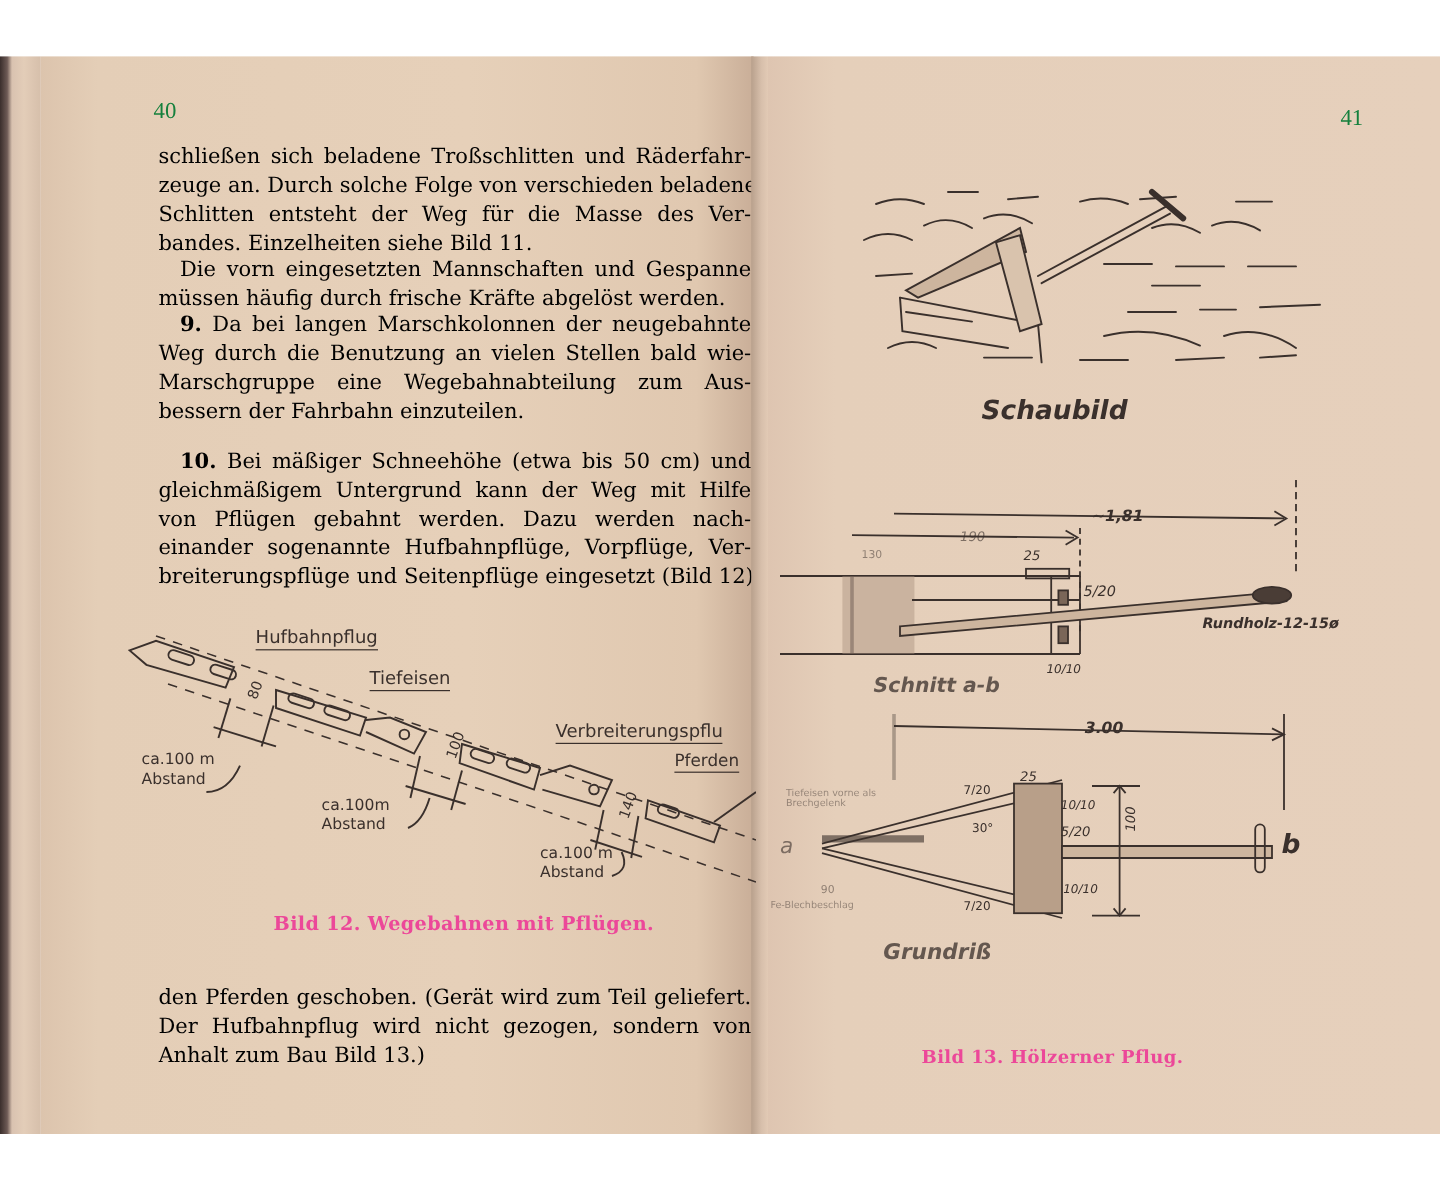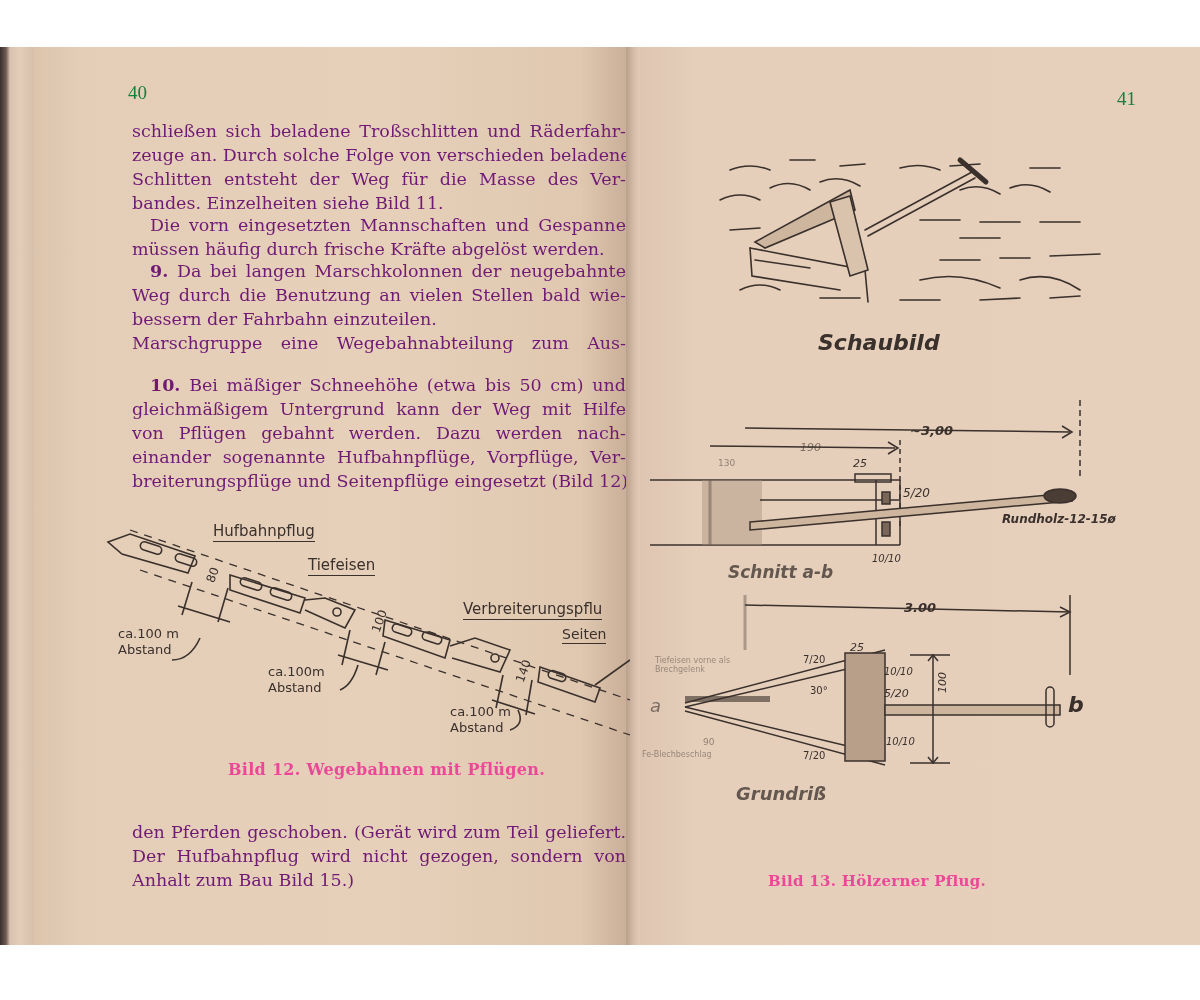--- a/index.html
+++ b/index.html
@@ -20,21 +20,21 @@
   }
   .gutter {
     position: absolute; left: 626px; top: 0; width: 14px; height: 898px;
     background: linear-gradient(90deg, #b8a08c, #d7bfab 60%, #e2cab5);
   }
   .page-right {
     position: absolute; left: 640px; top: 0; width: 560px; height: 898px;
     background: linear-gradient(90deg, #dec5b1 0%, #e5cfba 10%, #e6d0bc 100%);
   }
   .text {
-    color: #701a75; font-family: "DejaVu Serif", serif; font-size: 17.5px; line-height: 24px;
+    color: #000000; font-family: "DejaVu Serif", serif; font-size: 17.5px; line-height: 24px;
   }
   .page-num {
     position: absolute; font-family: "Liberation Serif", serif; font-size: 19px; color: #15803d;
   }
   .para {
     position: absolute; left: 132px; width: 494px; text-align: justify; overflow: hidden; white-space: nowrap;
   }
   .para .line { display: block; height: 24px; overflow: hidden; text-align-last: justify; }
   .para .line.last { text-align-last: left; }
   .caption {
@@ -70,22 +70,22 @@
 </div>
 
 <div class="para text" style="top:213px; text-indent:18px;">
   <span class="line">Die vorn eingesetzten Mannschaften und Gespanne</span>
   <span class="line last" style="text-indent:0">müssen häufig durch frische Kräfte abgelöst werden.</span>
 </div>
 
 <div class="para text" style="top:259px;">
   <span class="line" style="padding-left:18px;"><b>9.</b> <span>Da bei langen Marschkolonnen der neugebahnte</span></span>
   <span class="line">Weg durch die Benutzung an vielen Stellen bald wie-</span>
+  <span class="line">Marschgruppe eine Wegebahnabteilung zum Aus-</span>
   <span class="line last">bessern der Fahrbahn einzuteilen.</span>
-  <span class="line">Marschgruppe eine Wegebahnabteilung zum Aus-</span>
 </div>
 
 <div class="para text" style="top:373px;">
   <span class="line" style="padding-left:18px;"><b>10.</b> <span>Bei mäßiger Schneehöhe (etwa bis 50 cm) und</span></span>
   <span class="line">gleichmäßigem Untergrund kann der Weg mit Hilfe</span>
   <span class="line">von Pflügen gebahnt werden. Dazu werden nach-</span>
   <span class="line">einander sogenannte Hufbahnpflüge, Vorpflüge, Ver-</span>
   <span class="line">breiterungspflüge und Seitenpflüge eingesetzt (Bild 12).</span>
 </div>
 
@@ -126,21 +126,21 @@
     <path d="M 392 190 L 435 204"></path>
 
     <path d="M 100 128 Q 90 150 72 150"></path>
     <path d="M 258 155 Q 252 175 240 180"></path>
     <path d="M 418 200 Q 425 215 410 220"></path>
   </g>
 </svg>
 <div class="fig-label under" style="left:213px; top:522px; font-size:15px;">Hufbahnpflug</div>
 <div class="fig-label under" style="left:308px; top:556px; font-size:15px;">Tiefeisen</div>
 <div class="fig-label under" style="left:463px; top:600px; font-size:15px;">Verbreiterungspflu</div>
-<div class="fig-label under" style="left:562px; top:626px; font-size:14px;">Seiten</div>
+<div class="fig-label under" style="left:562px; top:626px; font-size:14px;">Pferden</div>
 <div class="fig-label" style="left:205px; top:568px; font-size:12px; transform:rotate(-70deg);">80</div>
 <div class="fig-label" style="left:368px; top:614px; font-size:12px; transform:rotate(-70deg);">100</div>
 <div class="fig-label" style="left:512px; top:664px; font-size:12px; transform:rotate(-70deg);">140</div>
 
 <div class="fig-label" style="left:118px; top:626px; font-size:13px; line-height:16px;">
   <div class="under">ca.100 m</div>
   <div class="under">Abstand</div>
 </div>
 <div class="fig-label" style="left:268px; top:664px; font-size:13px; line-height:16px;">
   <div class="under">ca.100m</div>
@@ -149,21 +149,21 @@
 <div class="fig-label" style="left:450px; top:704px; font-size:13px; line-height:16px;">
   <div class="under">ca.100 m</div>
   <div class="under">Abstand</div>
 </div>
 
 <div class="caption" style="left:228px; top:760px;">Bild 12. Wegebahnen mit Pflügen.</div>
 
 <div class="para text" style="top:820px;">
   <span class="line">den Pferden geschoben. (Gerät wird zum Teil geliefert.</span>
   <span class="line">Der Hufbahnpflug wird nicht gezogen, sondern von</span>
-  <span class="line last">Anhalt zum Bau Bild 15.)</span>
+  <span class="line last">Anhalt zum Bau Bild 13.)</span>
 </div>
 
 <div class="page-num" style="left:1117px; top:88px;">41</div>
 
 <svg style="left:700px; top:130px;" width="420" height="180" viewBox="0 0 420 180">
   <g stroke="#3a302c" fill="none" stroke-width="1.6" stroke-linecap="round">
 
     <path d="M 30 40 Q 50 32 70 40"></path>
       <path d="M 90 30 L 115 30"></path>
       <path d="M 140 36 L 165 34"></path>
@@ -220,21 +220,21 @@
     <path d="M 110 100 L 250 100"></path>
     <rect x="205" y="74" width="36" height="8"></rect>
     <path d="M 226 80 L 226 145"></path>
       <path d="M 250 80 L 250 145"></path>
     <rect x="232" y="92" width="8" height="12" fill="#7a6658"></rect>
     <rect x="232" y="122" width="8" height="14" fill="#7a6658"></rect>
     <path d="M 100 122 L 420 93 L 422 101 L 100 130 Z" fill="#cdb59e"></path>
     <ellipse cx="410" cy="96" rx="16" ry="7" fill="#4a3d36"></ellipse>
   </g>
 </svg>
-<div class="fig-label" style="left:910px; top:423px; font-size:13px; font-style:italic; font-weight:bold;">~3,00</div>
+<div class="fig-label" style="left:910px; top:423px; font-size:13px; font-style:italic; font-weight:bold;">~1,81</div>
 <div class="fig-label" style="left:800px; top:441px; font-size:11px; font-style:italic; opacity:0.6;">190</div>
 <div class="fig-label" style="left:718px; top:458px; font-size:9px; opacity:0.5;">130</div>
 <div class="fig-label" style="left:853px; top:457px; font-size:11px; font-style:italic;">25</div>
 <div class="fig-label" style="left:903px; top:486px; font-size:12px; font-style:italic;">5/20</div>
 <div class="fig-label" style="left:872px; top:553px; font-size:10px; font-style:italic;">10/10</div>
 <div class="fig-label" style="left:1002px; top:512px; font-size:12px; font-style:italic; font-weight:bold;">Rundholz-12-15ø</div>
 <div class="fig-label bold-italic" style="left:728px; top:562px; font-size:17px; opacity:0.75;">Schnitt a-b</div>
 
 <svg style="left:650px; top:595px;" width="510" height="200" viewBox="0 0 510 200">
   <g stroke="#3a302c" fill="none" stroke-width="1.5">
@@ -254,21 +254,21 @@
       <path d="M 260 168 L 300 168"></path>
     <path d="M 283 60 L 283 168"></path>
       <path d="M 278 66 L 283 60 L 288 66"></path>
       <path d="M 278 162 L 283 168 L 288 162"></path>
   </g>
 </svg>
 <div class="fig-label" style="left:904px; top:600px; font-size:13px; font-style:italic; font-weight:bold;">3.00</div>
 <div class="fig-label" style="left:850px; top:641px; font-size:11px; font-style:italic;">25</div>
 <div class="fig-label" style="left:932px; top:676px; font-size:11px; font-style:italic; transform:rotate(-90deg);">100</div>
 <div class="fig-label" style="left:810px; top:685px; font-size:10px;">30°</div>
-<div class="fig-label" style="left:703px; top:737px; font-size:9px; opacity:0.5;">90</div>
+<div class="fig-label" style="left:684px; top:737px; font-size:9px; opacity:0.5;">90</div>
 <div class="fig-label" style="left:803px; top:654px; font-size:10px;">7/20</div>
 <div class="fig-label" style="left:803px; top:750px; font-size:10px;">7/20</div>
 <div class="fig-label" style="left:884px; top:666px; font-size:10px; font-style:italic;">10/10</div>
 <div class="fig-label" style="left:884px; top:687px; font-size:11px; font-style:italic;">5/20</div>
 <div class="fig-label" style="left:886px; top:736px; font-size:10px; font-style:italic;">10/10</div>
 <div class="fig-label" style="left:650px; top:695px; font-size:18px; font-style:italic; opacity:0.6;">a</div>
 <div class="fig-label" style="left:1068px; top:692px; font-size:22px; font-style:italic; font-weight:bold;">b</div>
 <div class="fig-label" style="left:655px; top:656px; width:90px; font-size:8px; line-height:9px; opacity:0.45;">Tiefeisen vorne als Brechgelenk</div>
 <div class="fig-label" style="left:642px; top:750px; font-size:8px; opacity:0.45;">Fe-Blechbeschlag</div>
 <div class="fig-label bold-italic" style="left:736px; top:783px; font-size:18px; opacity:0.75;">Grundriß</div>

